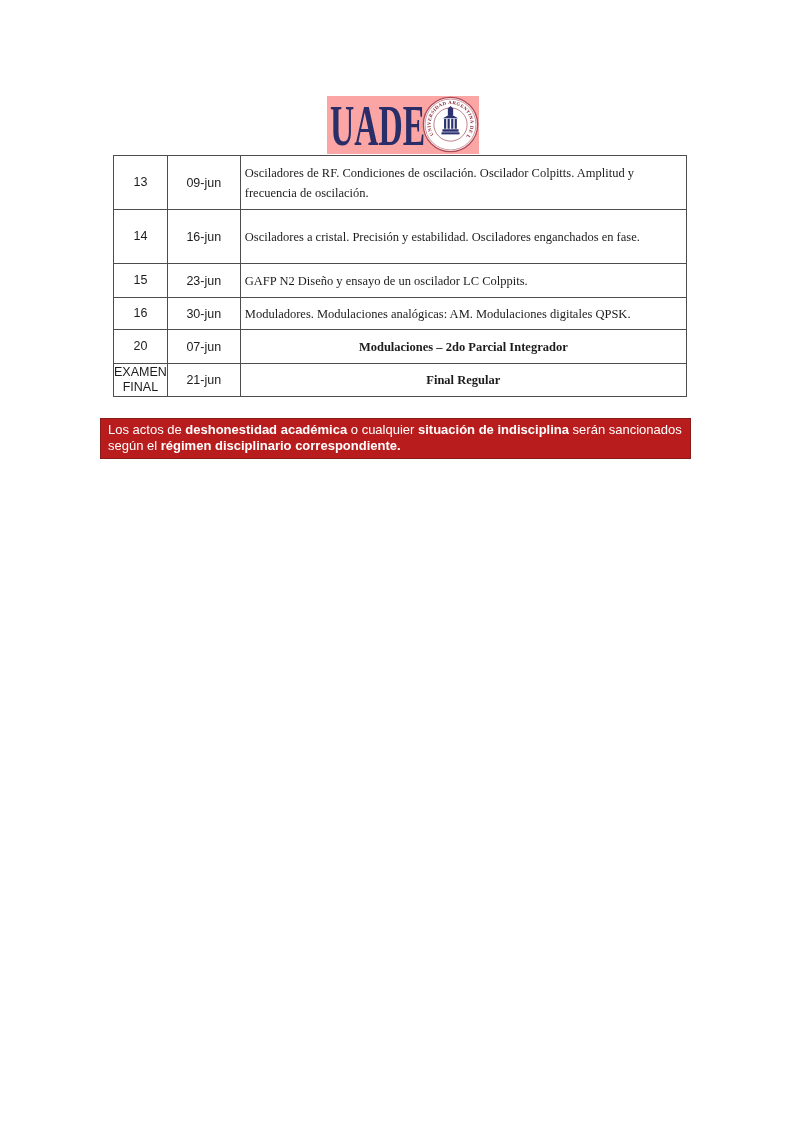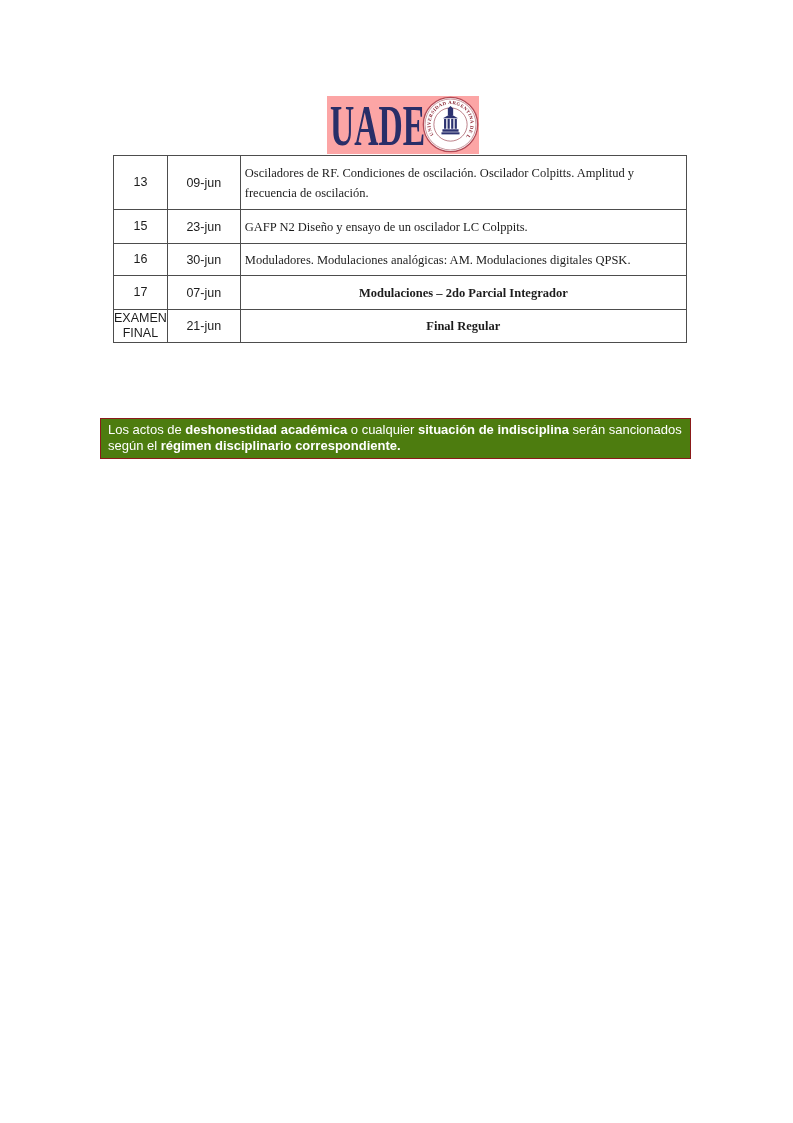--- a/index.html
+++ b/index.html
@@ -116,40 +116,45 @@
       <col style="width:51px">
       <col style="width:73px">
       <col style="width:446px">
     </colgroup>
     <tbody id="schedule-body">
         <tr style="height: 54px;">
           <td class="week-cell">13</td>
           <td class="date-cell">09-jun</td>
           <td class="topic-cell">Osciladores de RF. Condiciones de oscilación. Oscilador Colpitts. Amplitud y frecuencia de oscilación.</td>
         </tr>
+        <tr style="height: 54px;">
+          <td class="week-cell">14</td>
+          <td class="date-cell">16-jun</td>
+          <td class="topic-cell">Osciladores a cristal. Precisión y estabilidad. Osciladores enganchados en fase.</td>
+        </tr>
         <tr style="height: 34px;">
           <td class="week-cell">15</td>
           <td class="date-cell">23-jun</td>
           <td class="topic-cell">GAFP N2 Diseño y ensayo de un oscilador LC Colppits.</td>
         </tr>
         <tr style="height: 32px;">
           <td class="week-cell">16</td>
           <td class="date-cell">30-jun</td>
           <td class="topic-cell">Moduladores. Modulaciones analógicas: AM. Modulaciones digitales QPSK.</td>
         </tr>
         <tr style="height: 34px;">
-          <td class="week-cell">17</td>
+          <td class="week-cell">20</td>
           <td class="date-cell">07-jun</td>
           <td class="topic-cell topic-center">Modulaciones – 2do Parcial Integrador</td>
         </tr>
         <tr style="height: 33px;">
           <td class="week-cell">EXAMEN FINAL</td>
           <td class="date-cell">21-jun</td>
           <td class="topic-cell topic-center">Final Regular</td>
         </tr>
       </tbody>
   </table>
 
-  <div class="notice" id="notice" style="background: #4d7c0f; border: 1px solid rgb(139, 26, 26);">
+  <div class="notice" id="notice" style="background: #b91c1c; border: 1px solid rgb(139, 26, 26);">
     <p id="notice-text"><span>Los actos de </span><b>deshonestidad académica</b><span> o cualquier </span><b>situación de indisciplina</b><span> serán sancionados según el </span><b>régimen disciplinario correspondiente.</b></p>
   </div>
 
 </div>
 
 </body></html>

